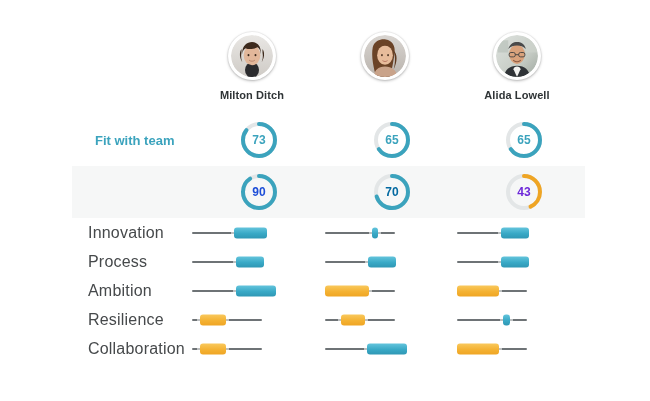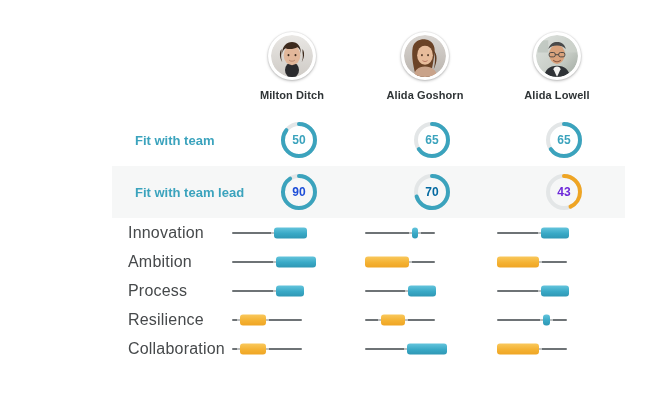--- a/index.html
+++ b/index.html
@@ -3,21 +3,21 @@
 <meta charset="utf-8">
 <style>
   html,body{margin:0;padding:0;}
   body{
     width:650px;height:401px;
     background:#ffffff;
     font-family:"Liberation Sans", sans-serif;
     overflow:hidden;
     position:relative;
   }
-  .board{position:absolute;inset:0;margin-left:40px;}
+  .board{position:absolute;inset:0;}
 
   
   .col{position:absolute;width:120px;text-align:center;}
   .col-0{left:192px;}
   .col-1{left:325px;}
   .col-2{left:457px;}
 
   
   .hdr{position:absolute;top:32px;height:80px;}
   .avatar-wrap{
@@ -142,21 +142,20 @@
             <ellipse cx="24" cy="23" rx="9" ry="11" fill="#e7bc9b"></ellipse>
             <path d="M13 18c1-7 6-10 11-10s10 4 10 10c-2-4-6-6-10-6s-9 2-11 6z" fill="#6b4327"></path>
             <path d="M33 17c3 5 3 14 1 22 4-8 5-18-1-22z" fill="#5e3a21"></path>
             <ellipse cx="20.5" cy="23" rx="1" ry="1.2" fill="#4a3322"></ellipse>
             <ellipse cx="27.5" cy="23" rx="1" ry="1.2" fill="#4a3322"></ellipse>
             <path d="M21.5 29.5c1.8 1.2 3.4 1.2 5 0" stroke="#b5715f" stroke-width="1" fill="none" stroke-linecap="round"></path>
           </g>
         </svg>
       </div>
     </div>
-    <div class="person-name">Alida Goshorn</div>
   </div>
 
   <div class="col col-2 hdr">
     <div class="avatar-wrap">
       <div class="avatar">
         <svg viewBox="0 0 48 48" width="100%" height="100%">
           <defs>
             <clipPath id="c2">
                 <circle cx="24" cy="24" r="24"></circle>
               </clipPath>
@@ -187,21 +186,21 @@
 
   <div class="fit-row" id="fit-row-0" style="top:114px;">
     <div class="band"></div>
     <div class="fit-label">Fit with team</div>
     <div class="gauge-holder col-0">
       <div class="gauge" id="g00">
           <svg viewBox="0 0 40 40">
             <circle cx="20" cy="20" r="16" fill="none" stroke="#e3e6e7" stroke-width="4"></circle>
             <circle cx="20" cy="20" r="16" fill="none" stroke="#3ba3bd" stroke-width="4" stroke-linecap="round" stroke-dasharray="85.45132017764237 100.53096491487338"></circle>
           </svg>
-        <span class="val" style="color: rgb(59, 163, 189);">50</span>
+        <span class="val" style="color: rgb(59, 163, 189);">73</span>
       </div>
     </div>
     <div class="gauge-holder col-1">
       <div class="gauge" id="g01">
           <svg viewBox="0 0 40 40">
             <circle cx="20" cy="20" r="16" fill="none" stroke="#e3e6e7" stroke-width="4"></circle>
             <circle cx="20" cy="20" r="16" fill="none" stroke="#3ba3bd" stroke-width="4" stroke-linecap="round" stroke-dasharray="65.3451271946677 100.53096491487338"></circle>
           </svg>
         <span class="val" style="color: rgb(59, 163, 189);">65</span>
       </div>
@@ -212,21 +211,20 @@
             <circle cx="20" cy="20" r="16" fill="none" stroke="#e3e6e7" stroke-width="4"></circle>
             <circle cx="20" cy="20" r="16" fill="none" stroke="#3ba3bd" stroke-width="4" stroke-linecap="round" stroke-dasharray="65.3451271946677 100.53096491487338"></circle>
           </svg>
         <span class="val" style="color: rgb(59, 163, 189);">65</span>
       </div>
     </div>
   </div>
 
   <div class="fit-row" id="fit-row-1" style="top:166px;">
     <div class="band" style="background: rgb(246, 247, 247);"></div>
-    <div class="fit-label">Fit with team lead</div>
     <div class="gauge-holder col-0">
       <div class="gauge" id="g10">
           <svg viewBox="0 0 40 40">
             <circle cx="20" cy="20" r="16" fill="none" stroke="#e3e6e7" stroke-width="4"></circle>
             <circle cx="20" cy="20" r="16" fill="none" stroke="#3ba3bd" stroke-width="4" stroke-linecap="round" stroke-dasharray="90.47786842338604 100.53096491487338"></circle>
           </svg>
         <span class="val" style="color: #1d4ed8;">90</span>
       </div>
     </div>
     <div class="gauge-holder col-1">
@@ -259,50 +257,50 @@
       <div class="slider s-1">
           <div class="track"></div>
           <div class="thumb blue" id="t-0-1" style="left: 47px; width: 6px;"></div>
         </div>
       <div class="slider s-2">
           <div class="track"></div>
           <div class="thumb blue" id="t-0-2" style="left: 44px; width: 28px;"></div>
         </div>
     </div>
     <div class="trait-row">
+      <div class="trait-label">Process</div>
+      <div class="slider s-0">
+          <div class="track"></div>
+          <div class="thumb blue" id="t-2-0" style="left: 44px; width: 28px;"></div>
+        </div>
+      <div class="slider s-1">
+          <div class="track"></div>
+          <div class="thumb blue" id="t-2-1" style="left: 43px; width: 28px;"></div>
+        </div>
+      <div class="slider s-2">
+          <div class="track"></div>
+          <div class="thumb blue" id="t-2-2" style="left: 44px; width: 28px;"></div>
+        </div>
+    </div>
+    <div class="trait-row">
       <div class="trait-label">Ambition</div>
       <div class="slider s-0">
           <div class="track"></div>
           <div class="thumb blue" id="t-1-0" style="left: 44px; width: 40px;"></div>
         </div>
       <div class="slider s-1">
           <div class="track"></div>
           <div class="thumb amber" id="t-1-1" style="left: 0px; width: 44px;"></div>
         </div>
       <div class="slider s-2">
           <div class="track"></div>
           <div class="thumb amber" id="t-1-2" style="left: 0px; width: 42px;"></div>
         </div>
     </div>
     <div class="trait-row">
-      <div class="trait-label">Process</div>
-      <div class="slider s-0">
-          <div class="track"></div>
-          <div class="thumb blue" id="t-2-0" style="left: 44px; width: 28px;"></div>
-        </div>
-      <div class="slider s-1">
-          <div class="track"></div>
-          <div class="thumb blue" id="t-2-1" style="left: 43px; width: 28px;"></div>
-        </div>
-      <div class="slider s-2">
-          <div class="track"></div>
-          <div class="thumb blue" id="t-2-2" style="left: 44px; width: 28px;"></div>
-        </div>
-    </div>
-    <div class="trait-row">
       <div class="trait-label">Resilience</div>
       <div class="slider s-0">
           <div class="track"></div>
           <div class="thumb amber" id="t-4-0" style="left: 8px; width: 26px;"></div>
         </div>
       <div class="slider s-1">
           <div class="track"></div>
           <div class="thumb amber" id="t-4-1" style="left: 16px; width: 24px;"></div>
         </div>
       <div class="slider s-2">

